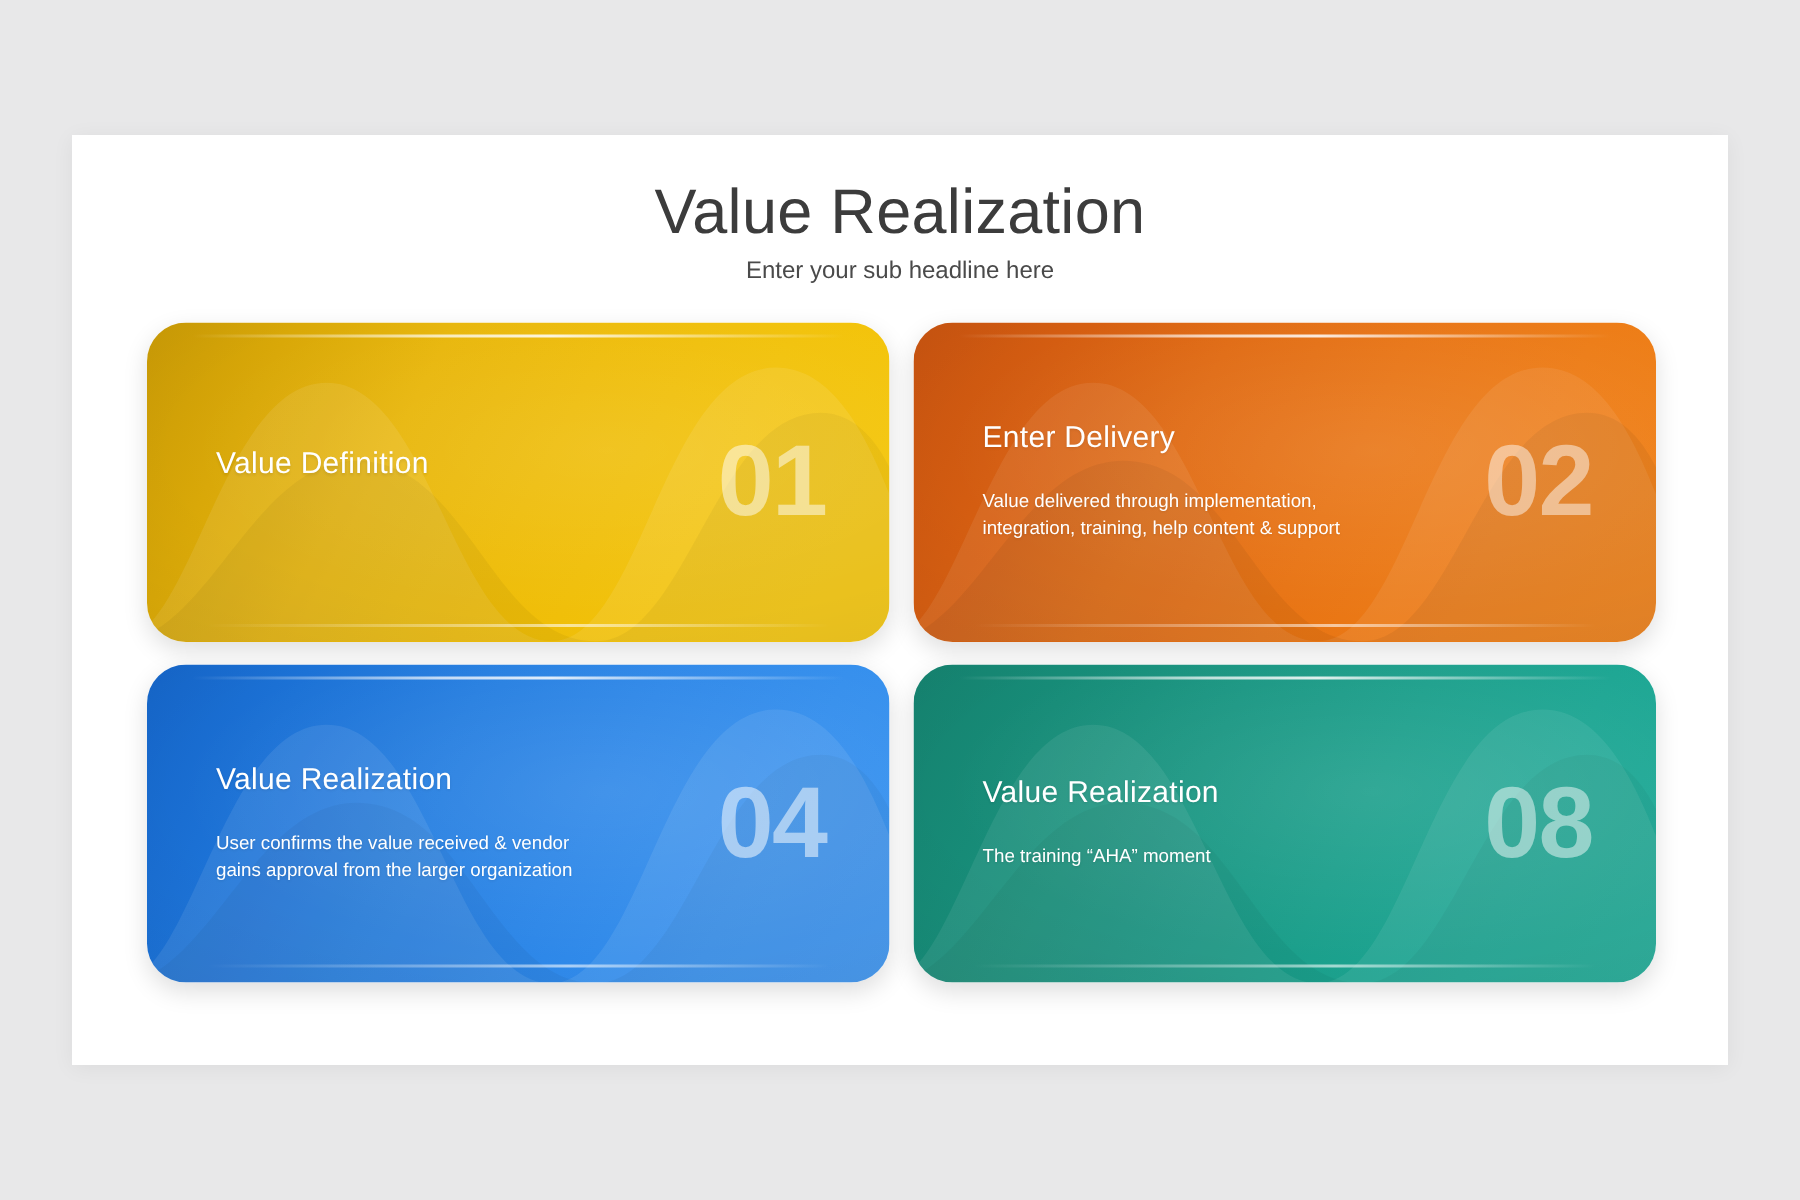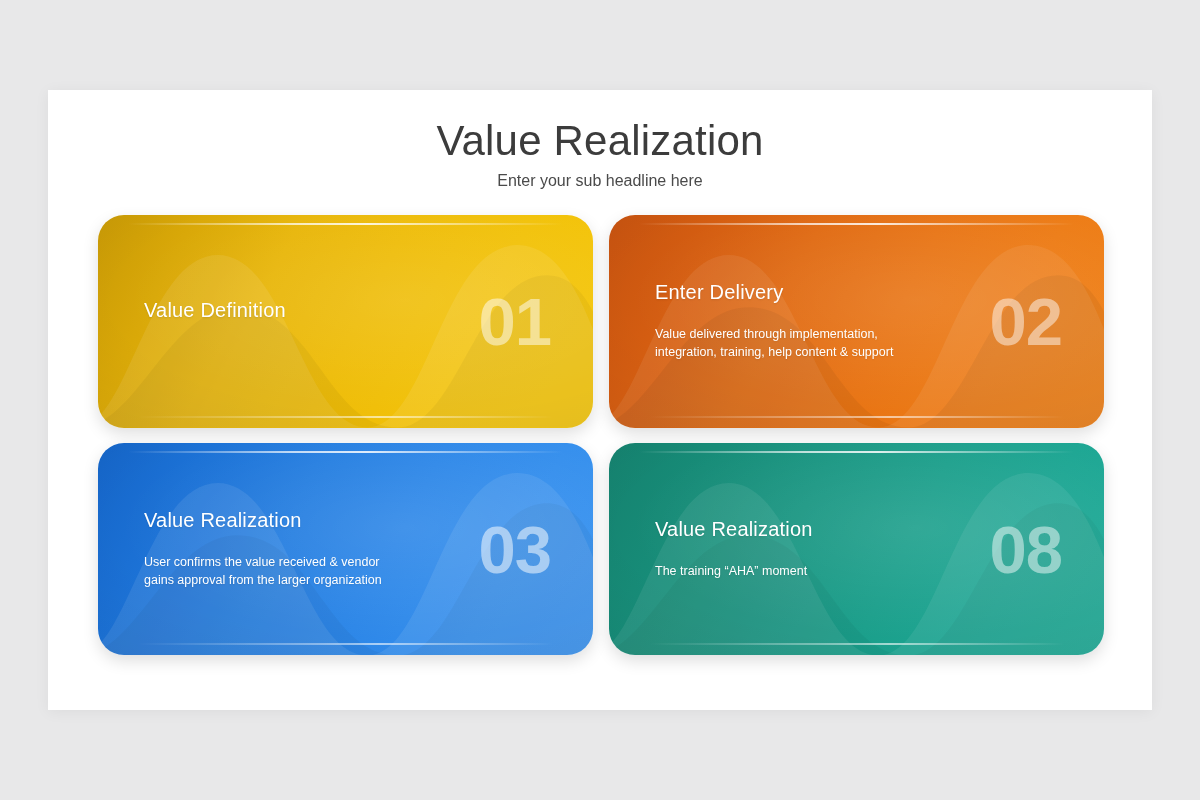--- a/index.html
+++ b/index.html
@@ -240,21 +240,21 @@
             <path d="M-20,212 C40,212 70,92 140,92 C215,92 230,212 300,212 C360,212 380,60 450,60 C500,60 515,150 520,185 L520,212 Z" fill="rgba(0,0,0,0.04)"></path>
           </svg>
         </div>
         <div class="card-vignette"></div>
         <div class="card-gloss-top"></div>
         <div class="card-gloss-bottom"></div>
         <div class="card-content">
           <div class="card-heading">Value Realization</div>
           <div class="card-desc">User confirms the value received &amp; vendor gains approval from the larger organization</div>
         </div>
-        <div class="card-number">03</div>
+        <div class="card-number">04</div>
       </div>
 
       <div class="value-card card-teal">
         <div class="card-bg"></div>
         <div class="card-wave">
           <svg viewBox="0 0 496 212" preserveAspectRatio="none" width="100%" height="100%">
             <path d="M-20,212 C30,212 50,40 120,40 C190,40 205,212 270,212 C330,212 345,30 420,30 C480,30 500,140 520,170 L520,212 Z" fill="rgba(255,255,255,0.075)"></path>
             <path d="M-20,212 C40,212 70,92 140,92 C215,92 230,212 300,212 C360,212 380,60 450,60 C500,60 515,150 520,185 L520,212 Z" fill="rgba(0,0,0,0.04)"></path>
           </svg>
         </div>

